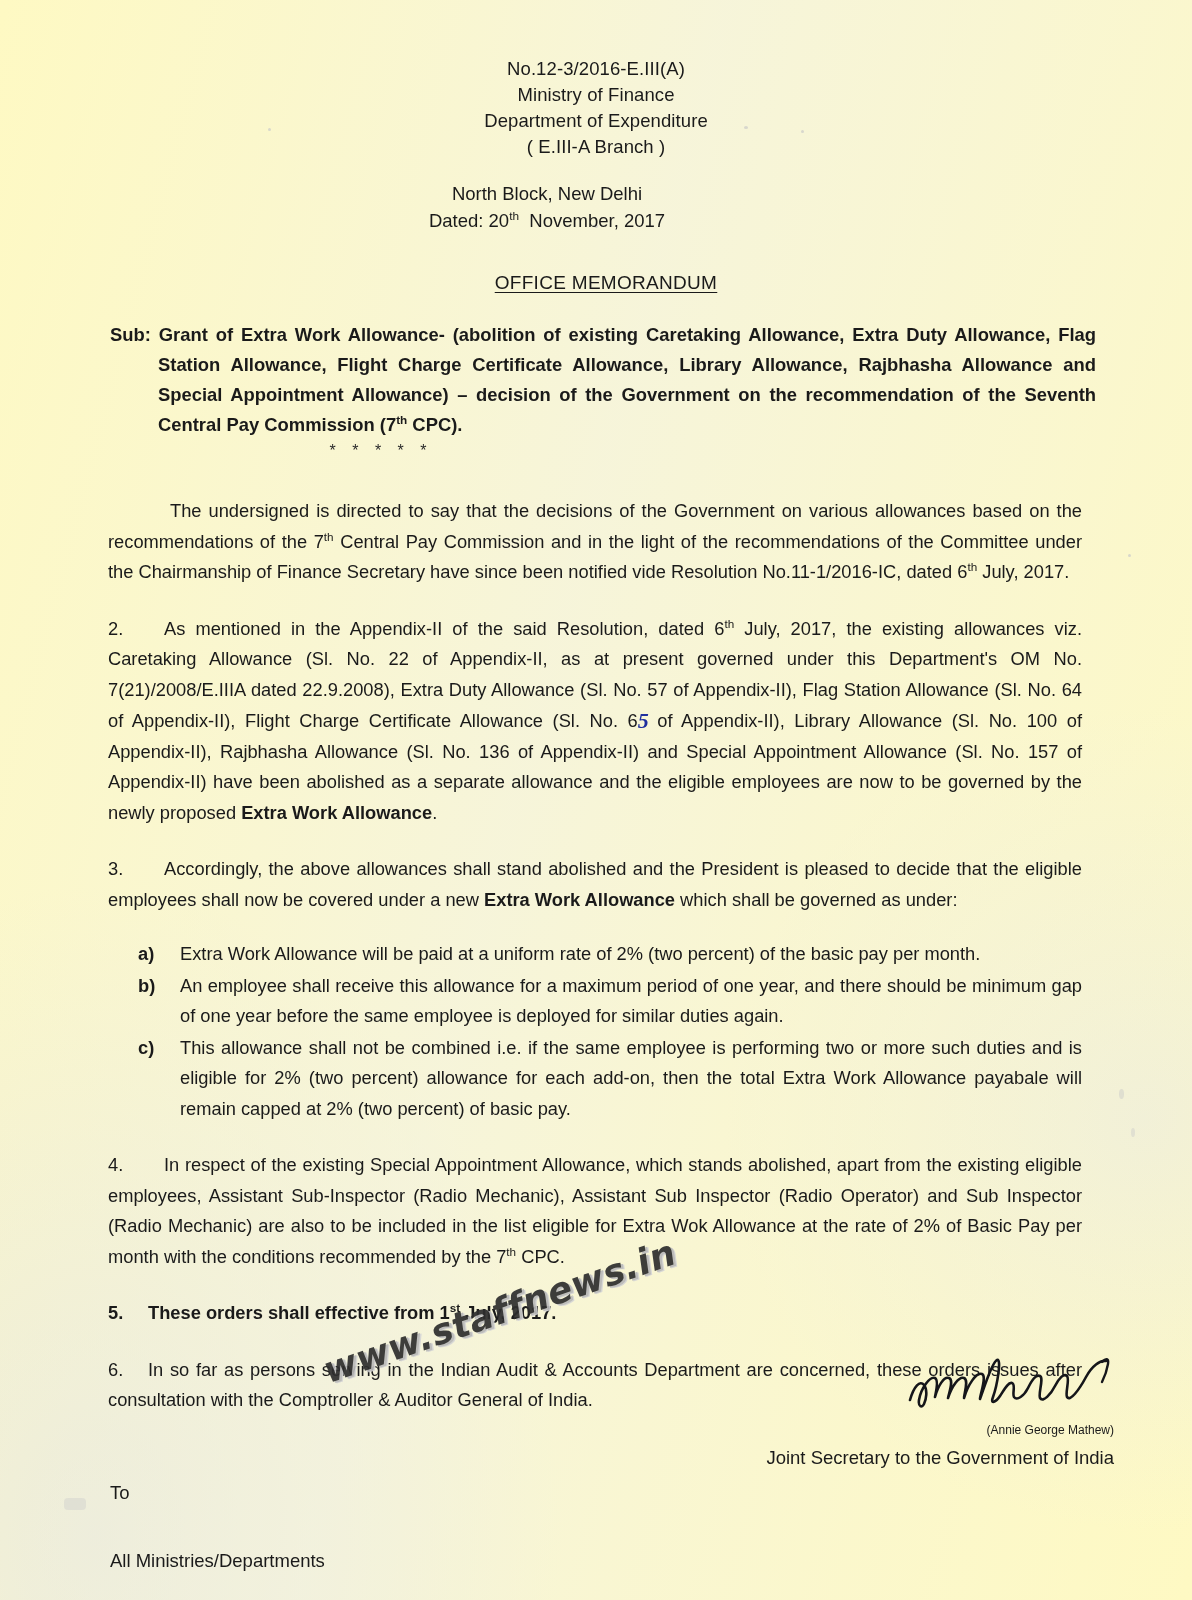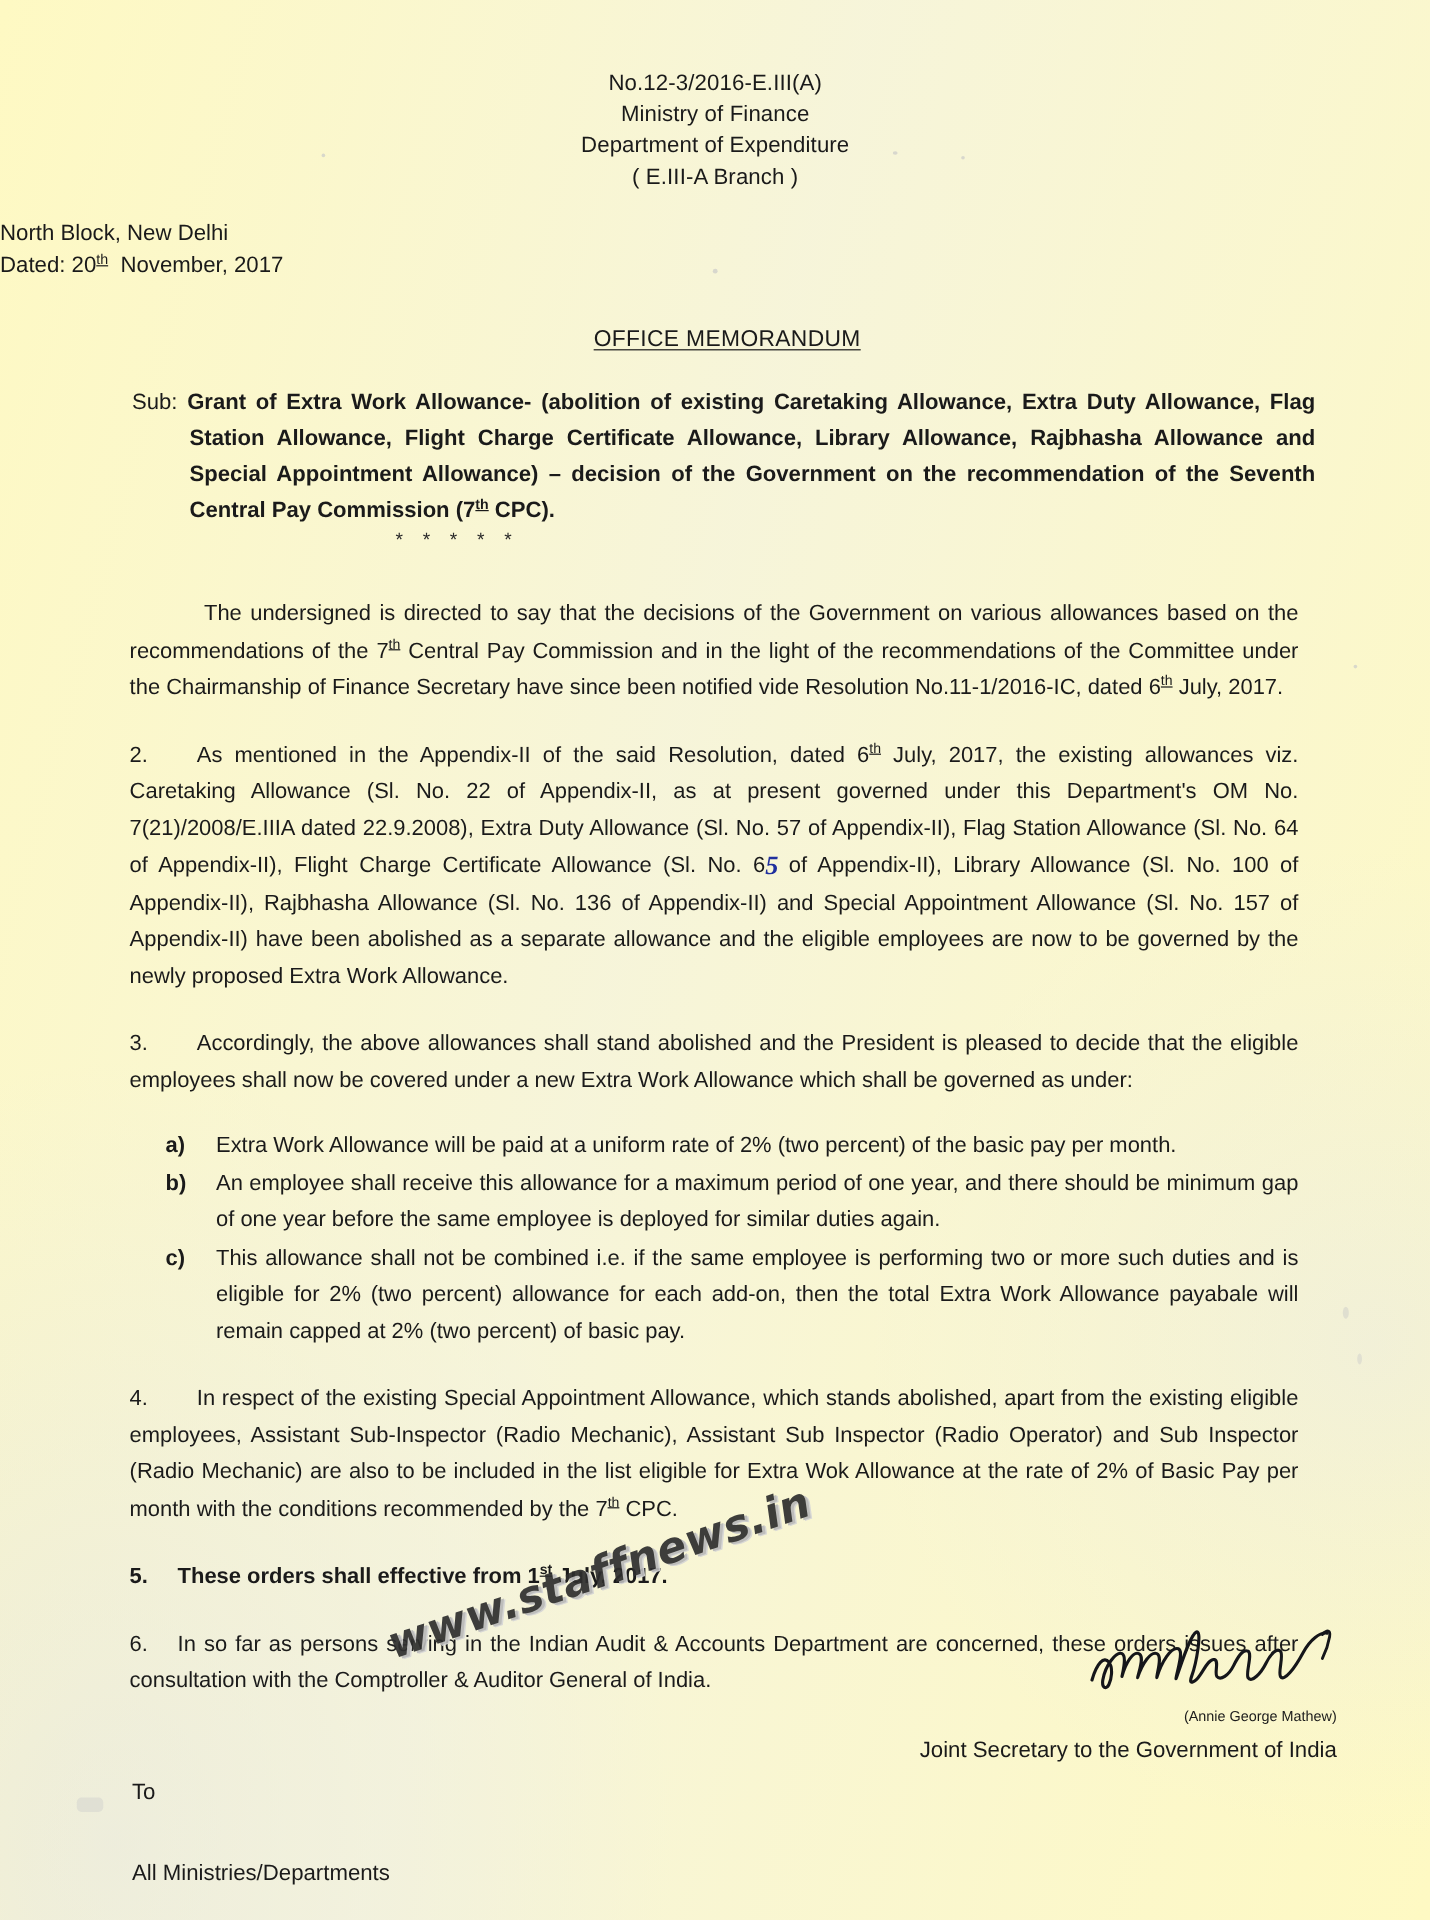--- a/index.html
+++ b/index.html
@@ -37,21 +37,21 @@
     text-align: center;
     font-size: 18.5px;
     line-height: 26px;
     padding-top: 56px;
     letter-spacing: 0.1px;
   }
   .header-block div { white-space: pre; }
 
   .addr-block {
     margin-top: 20px;
-    text-align: left;
+    text-align: center;
     padding-right: 98px;
     font-size: 18.5px;
     line-height: 27px;
   }
   .addr-block div { white-space: pre; }
 
   .om-title {
     text-align: center;
     margin-top: 38px;
     font-size: 19px;
@@ -99,23 +99,22 @@
   }
   .para.first { margin-top: 36px; text-indent: 62px; }
   .para .num {
     display: inline-block;
     width: 56px;
   }
   sup {
     font-size: 0.64em;
     vertical-align: super;
     line-height: 0;
-    text-decoration: underline;
-  }
-  b { font-weight: normal; }
+  }
+  b { font-weight: bold; }
 
   .list {
     margin-top: 24px;
     margin-left: 30px;
   }
   .list-item {
     display: flex;
     align-items: flex-start;
     margin-bottom: 1px;
   }

